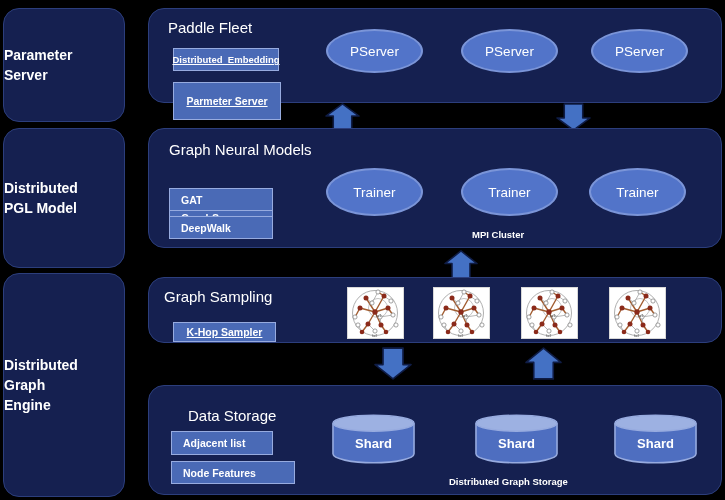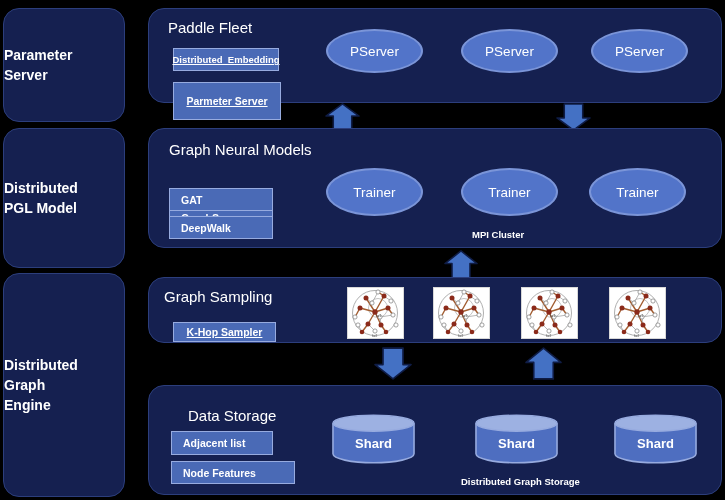--- a/index.html
+++ b/index.html
@@ -71,21 +71,21 @@
   #b3-g2 { left:284px; top:9px; }
   #b3-g3 { left:372px; top:9px; }
   #b3-g4 { left:460px; top:9px; }
   
   #b4-title { left:39px; top:13px;margin-top:8px; }
   #b4-m1 { left:22px; top:39px; width:102px; height:24px;margin-top:6px; }
   #b4-m2 { left:22px; top:75px; width:124px; height:23px; }
   #b4-c1 { left:182px; top:27px; }
   #b4-c2 { left:325px; top:27px; }
   #b4-c3 { left:464px; top:27px; }
-  #b4-cap { left:300px; top:90px;margin-left:12px; }
+  #b4-cap { left:300px; top:90px; }
   
   #ar1 { left:325px; top:103px; width:35px; height:28px; }
   #ar2 { left:556px; top:103px; width:35px; height:28px; }
   #ar3 { left:444px; top:250px; width:34px; height:29px; }
   #ar4 { left:374px; top:347px; width:38px; height:33px; }
   #ar5 { left:525px; top:347px; width:37px; height:33px; }
 </style>
 </head>
 <body>
 

